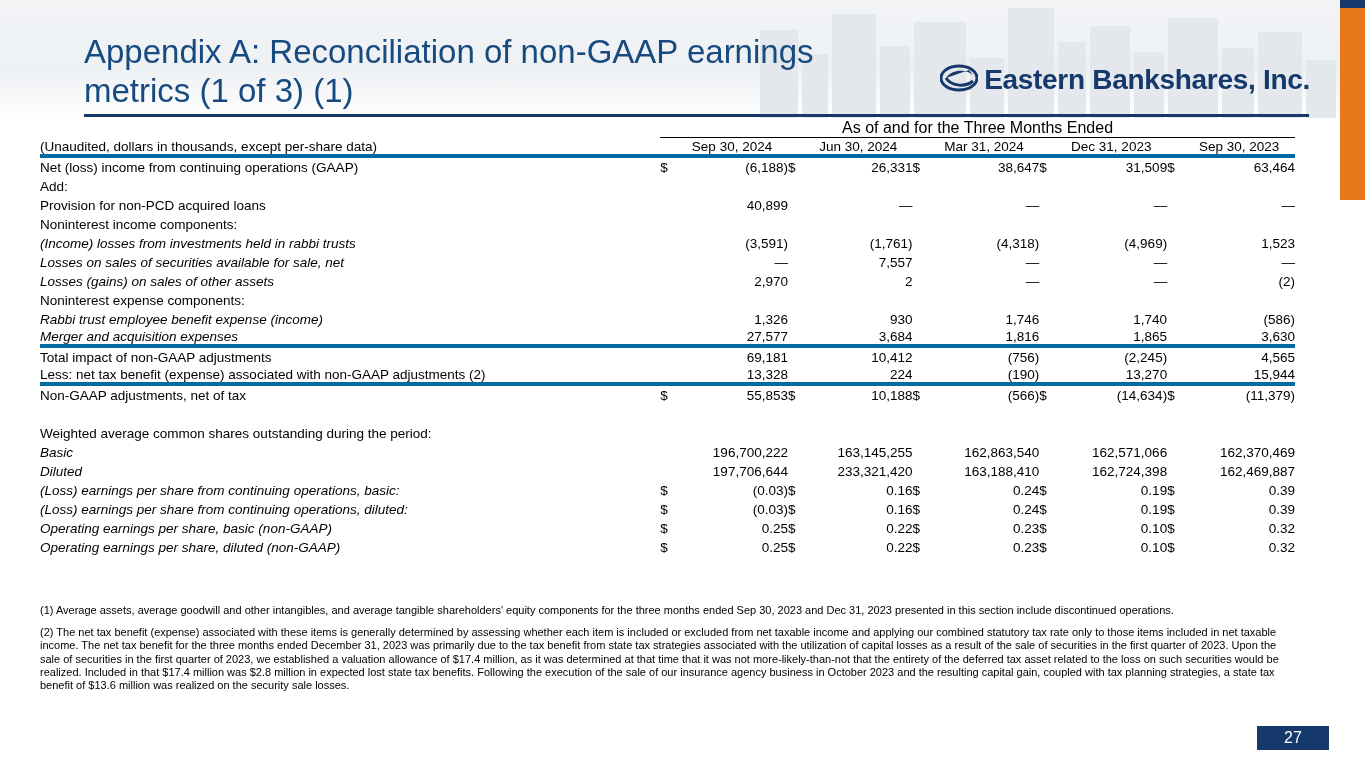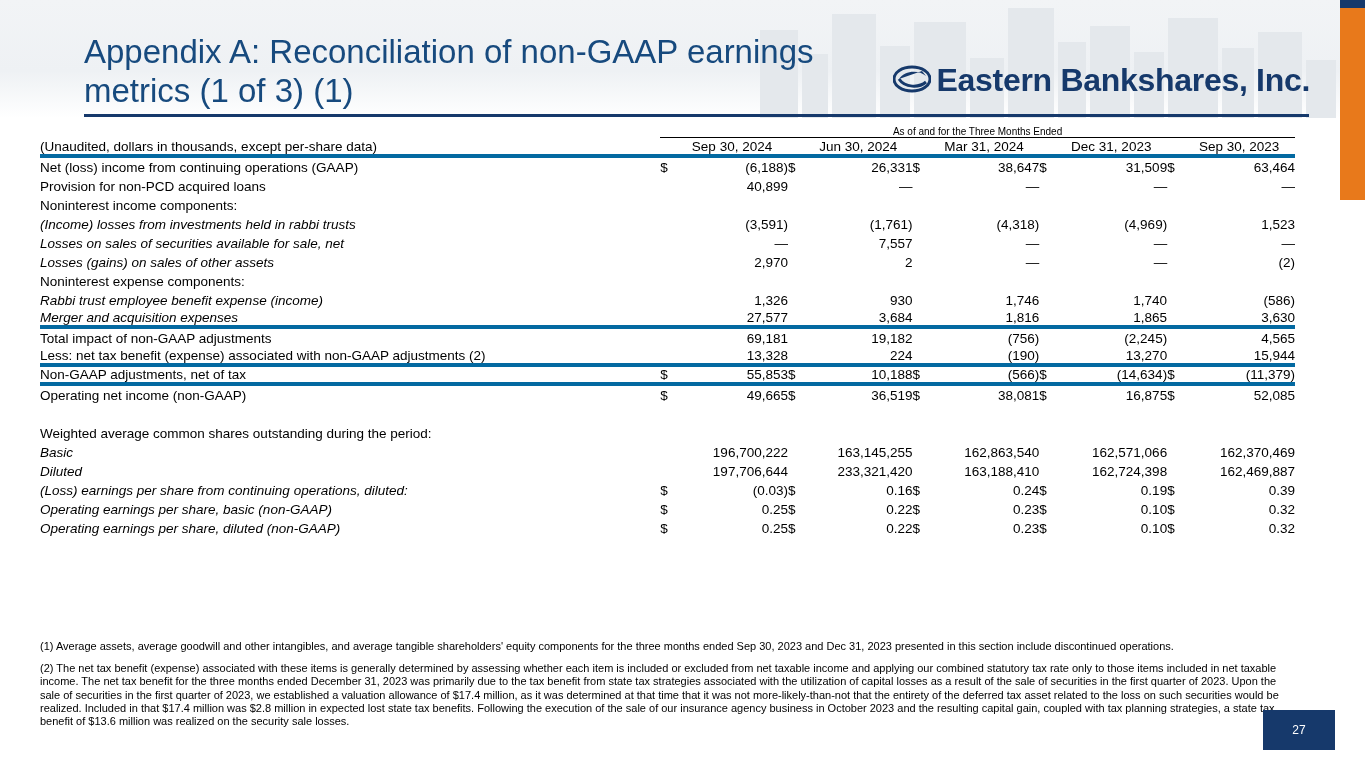--- a/index.html
+++ b/index.html
@@ -61,21 +61,21 @@
   .logo {
     position: absolute;
     right: 55px;
     top: 62px;
     display: flex;
     align-items: center;
     color: #16396b;
   }
   .logo-mark { margin-right: 6px; }
   .logo-text {
-    font-size: 32px;
+    font-size: 28px;
     font-weight: bold;
     letter-spacing: -0.3px;
     white-space: nowrap;
   }
   .navy-rule {
     position: absolute;
     left: 84px;
     top: 114px;
     width: 1225px;
     height: 3px;
@@ -97,56 +97,56 @@
     font-weight: normal;
     vertical-align: bottom;
     white-space: nowrap;
   }
   .lbl { text-align: left; padding-right: 6px; }
   .cur { text-align: left; width: 16px; padding-left: 6px; }
   .num { text-align: right; padding-right: 10px; }
   .row-h { height: 19px; }
   .hdr-span {
     text-align: center;
-    font-size: 10px;
+    font-size: 16px;
     border-bottom: 1px solid #000;
   }
   .colhdr {
     text-align: center;
     border-bottom: 1px solid #14b8a6;
     padding-bottom: 1px;
   }
   .indent1 { padding-left: 12px; font-style: italic; }
   .indent2 { padding-left: 26px; }
   .indent3 { padding-left: 40px; }
   .topline td { border-top: 4px solid #0369a1; }
   .spacer td { height: 12px; }
   .wrapcell { white-space: normal; }
 
   
   .notes {
     position: absolute;
     left: 40px;
-    top: 640px;
+    top: 604px;
     width: 1245px;
     font-size: 11px;
     line-height: 13.2px;
     color: #000;
   }
   .notes p { margin: 0 0 9px 0; }
 
   .pagebox {
     position: absolute;
-    right: 30px;
+    right: 36px;
     bottom: 18px;
     width: 72px;
-    height: 40px;
+    height: 24px;
     background: #16396b;
     color: #fff;
-    font-size: 12px;
+    font-size: 16px;
     display: flex;
     align-items: center;
     justify-content: center;
   }
 </style>
 </head>
 <body>
 
 <div class="skyline">
   <div class="b" style="left:760px;width:38px;height:88px;"></div>
@@ -212,20 +212,33 @@
         <td class="cur">$</td>
         <td class="num">26,331</td>
         <td class="cur">$</td>
         <td class="num">38,647</td>
         <td class="cur">$</td>
         <td class="num">31,509</td>
         <td class="cur">$</td>
         <td class="num">63,464</td>
       </tr>
       <tr class="row-h">
+        <td class="lbl">Add:</td>
+        <td class="cur"></td>
+        <td class="num"></td>
+        <td class="cur"></td>
+        <td class="num"></td>
+        <td class="cur"></td>
+        <td class="num"></td>
+        <td class="cur"></td>
+        <td class="num"></td>
+        <td class="cur"></td>
+        <td class="num"></td>
+      </tr>
+      <tr class="row-h">
         <td class="lbl">Provision for non-PCD acquired loans</td>
         <td class="cur"></td>
         <td class="num">40,899</td>
         <td class="cur"></td>
         <td class="num">—</td>
         <td class="cur"></td>
         <td class="num">—</td>
         <td class="cur"></td>
         <td class="num">—</td>
         <td class="cur"></td>
@@ -320,21 +333,21 @@
         <td class="cur"></td>
         <td class="num">1,865</td>
         <td class="cur"></td>
         <td class="num">3,630</td>
       </tr>
       <tr class="row-h topline">
         <td class="lbl indent2">Total impact of non-GAAP adjustments</td>
         <td class="cur"></td>
         <td class="num">69,181</td>
         <td class="cur"></td>
-        <td class="num">19,182</td>
+        <td class="num">10,412</td>
         <td class="cur"></td>
         <td class="num">(756)</td>
         <td class="cur"></td>
         <td class="num">(2,245)</td>
         <td class="cur"></td>
         <td class="num">4,565</td>
       </tr>
       <tr class="row-h">
         <td class="lbl indent2 wrapcell" style="white-space: normal;">Less: net tax benefit (expense) associated with non-GAAP adjustments (2)</td>
         <td class="cur"></td>
@@ -354,33 +367,20 @@
         <td class="num">55,853</td>
         <td class="cur">$</td>
         <td class="num">10,188</td>
         <td class="cur">$</td>
         <td class="num">(566)</td>
         <td class="cur">$</td>
         <td class="num">(14,634)</td>
         <td class="cur">$</td>
         <td class="num">(11,379)</td>
       </tr>
-      <tr class="row-h topline">
-        <td class="lbl indent3">Operating net income (non-GAAP)</td>
-        <td class="cur">$</td>
-        <td class="num">49,665</td>
-        <td class="cur">$</td>
-        <td class="num">36,519</td>
-        <td class="cur">$</td>
-        <td class="num">38,081</td>
-        <td class="cur">$</td>
-        <td class="num">16,875</td>
-        <td class="cur">$</td>
-        <td class="num">52,085</td>
-      </tr>
       <tr class="row-h spacer">
         <td class="lbl"></td>
         <td class="cur"></td>
         <td class="num"></td>
         <td class="cur"></td>
         <td class="num"></td>
         <td class="cur"></td>
         <td class="num"></td>
         <td class="cur"></td>
         <td class="num"></td>
@@ -418,20 +418,33 @@
         <td class="cur"></td>
         <td class="num">197,706,644</td>
         <td class="cur"></td>
         <td class="num">233,321,420</td>
         <td class="cur"></td>
         <td class="num">163,188,410</td>
         <td class="cur"></td>
         <td class="num">162,724,398</td>
         <td class="cur"></td>
         <td class="num">162,469,887</td>
+      </tr>
+      <tr class="row-h">
+        <td class="lbl indent1">(Loss) earnings per share from continuing operations, basic:</td>
+        <td class="cur">$</td>
+        <td class="num">(0.03)</td>
+        <td class="cur">$</td>
+        <td class="num">0.16</td>
+        <td class="cur">$</td>
+        <td class="num">0.24</td>
+        <td class="cur">$</td>
+        <td class="num">0.19</td>
+        <td class="cur">$</td>
+        <td class="num">0.39</td>
       </tr>
       <tr class="row-h">
         <td class="lbl indent1">(Loss) earnings per share from continuing operations, diluted:</td>
         <td class="cur">$</td>
         <td class="num">(0.03)</td>
         <td class="cur">$</td>
         <td class="num">0.16</td>
         <td class="cur">$</td>
         <td class="num">0.24</td>
         <td class="cur">$</td>

